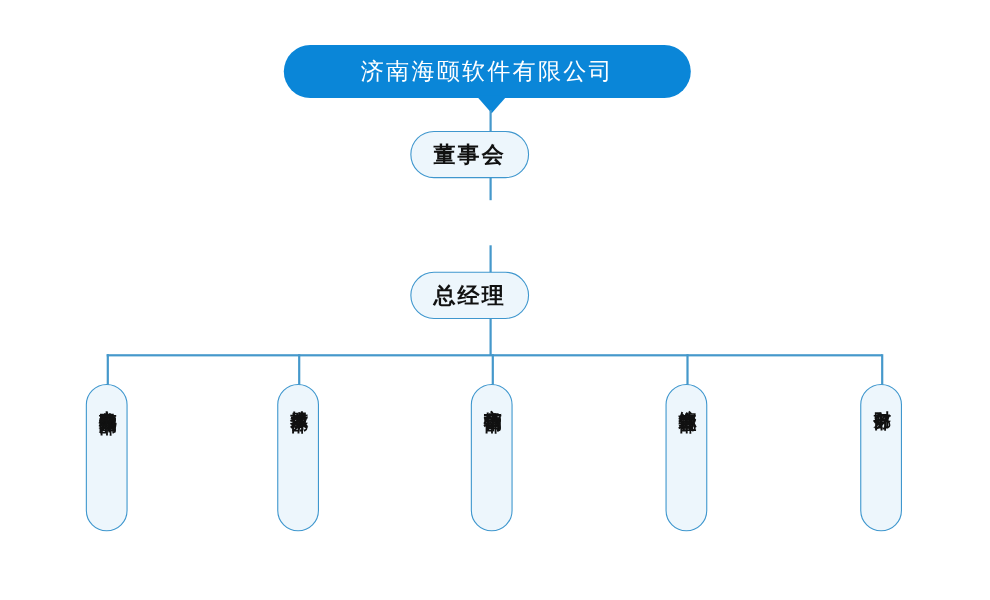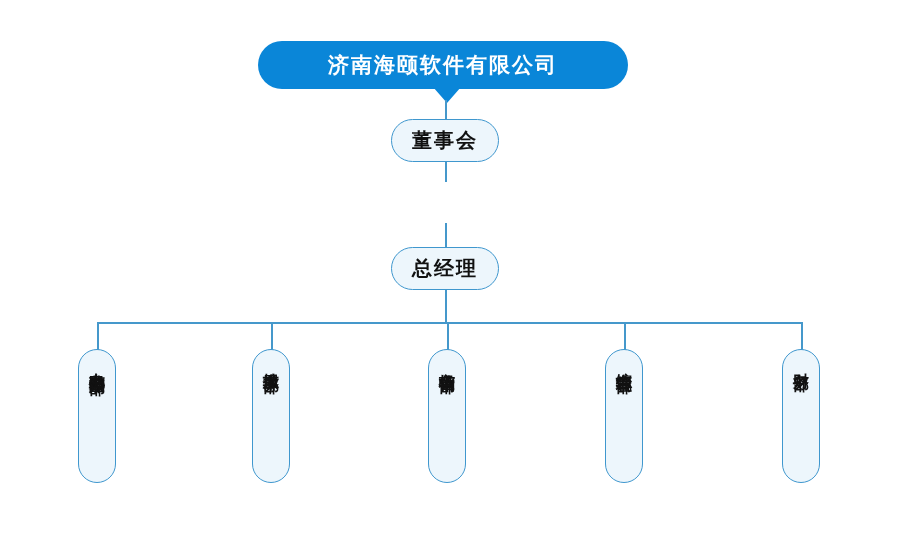--- a/index.html
+++ b/index.html
@@ -14,21 +14,21 @@
   
   .root-box {
     position: absolute;
     left: 258px; top: 41px;
     width: 370px; height: 48px;
     background: #0a86d8;
     border-radius: 24px;
     display: flex; align-items: center; justify-content: center;
     color: #ffffff;
     font-size: 21px;
-    font-weight: bold;
+    font-weight: normal;
     letter-spacing: 2px;
   }
   .root-tail {
     position: absolute;
     left: 433px; top: 87px;
     width: 0; height: 0;
     border-left: 14px solid transparent;
     border-right: 14px solid transparent;
     border-top: 16px solid #0a86d8;
   }
@@ -40,21 +40,21 @@
   .t3 { left: 445px; top: 289px; width: 1.5px; height: 34px; }
   .hbar { left: 97px;  top: 322px; width: 705px; height: 1.5px; }
   .b1 { left: 97px;  top: 322px; width: 1.5px; height: 28px; }
   .b2 { left: 271px; top: 322px; width: 1.5px; height: 28px; }
   .b3 { left: 447px; top: 322px; width: 1.5px; height: 28px; }
   .b4 { left: 624px; top: 322px; width: 1.5px; height: 28px; }
   .b5 { left: 801px; top: 322px; width: 1.5px; height: 28px; }
   
   .mid-node {
     position: absolute;
-    left: 391px;
+    left: 373px;
     width: 108px; height: 43px;
     box-sizing: border-box;
     background: #edf6fc;
     border: 1.5px solid #3f97ce;
     border-radius: 22px;
     display: flex; align-items: center; justify-content: center;
     font-size: 20px;
     font-weight: 600;
     letter-spacing: 2px;
     color: #111111;

